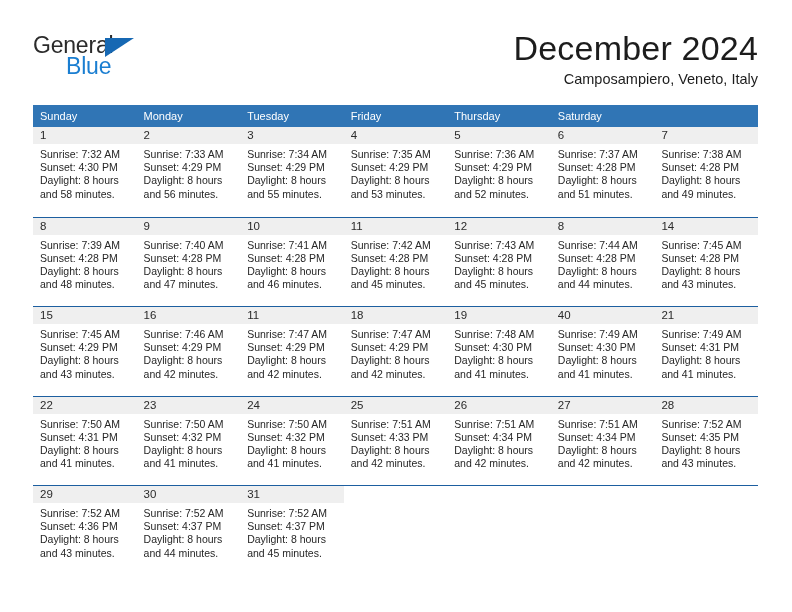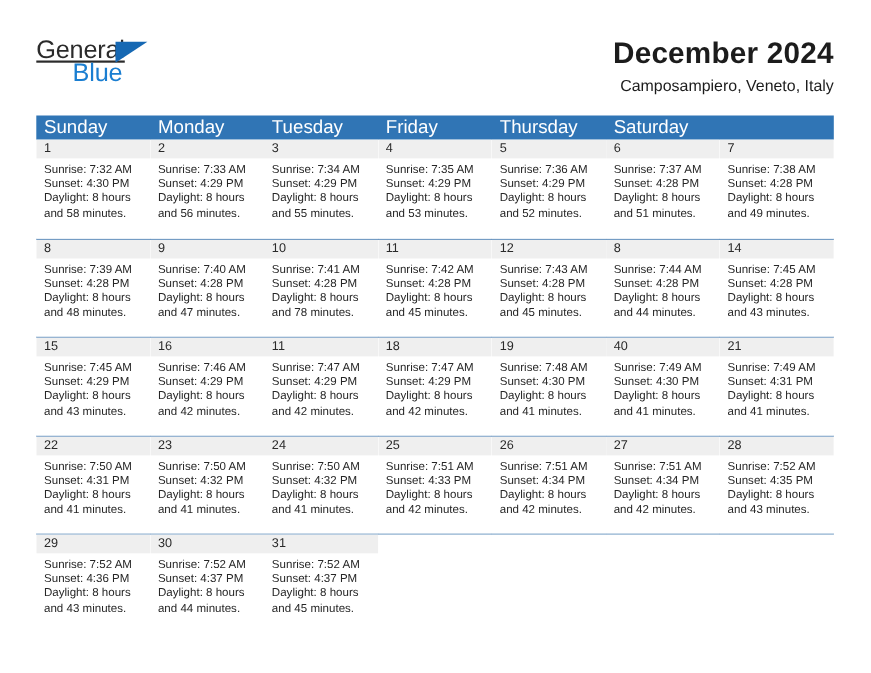--- a/index.html
+++ b/index.html
@@ -27,21 +27,20 @@
     left: 0; top: 2px;
     width: 180px; height: 52px;
   }
   .logo-general {
     position: absolute;
     left: 0; top: 0;
     font-size: 23px;
     color: #2b2b2b;
     letter-spacing: -0.2px;
     font-family: "Liberation Sans", sans-serif;
-    text-decoration: underline;
   }
   .logo-tri {
     position: absolute;
     left: 72px; top: 6px;
     width: 0; height: 0;
     border-left: 29px solid #1668b3;
     border-bottom: 19px solid transparent;
   }
   .logo-blue {
     position: absolute;
@@ -50,24 +49,24 @@
     color: #1a7ed1;
     letter-spacing: -0.2px;
   }
 
   .title-block {
     position: absolute;
     right: 0; top: 0;
     text-align: right;
   }
   .cal-title {
-    font-size: 27px;
+    font-size: 34px;
     color: #1c1c1c;
     line-height: 36px;
-    font-weight: bold;
+    font-weight: normal;
     margin: 0;
     letter-spacing: 0.2px;
   }
   .cal-subtitle {
     font-size: 14.5px;
     color: #1c1c1c;
     line-height: 22px;
     margin: 2px 0 0 0;
     font-weight: normal;
     text-align: right;
@@ -80,21 +79,21 @@
     width: 725px;
   }
   .weekdays {
     display: grid;
     grid-template-columns: repeat(7, 1fr);
     background: #3075b5;
     height: 22px;
   }
   .weekday {
     color: #ffffff;
-    font-size: 17px;
+    font-size: 11px;
     line-height: 22px;
     padding-left: 7px;
     white-space: nowrap;
     overflow: hidden;
   }
 
   .week {
     display: grid;
     grid-template-columns: repeat(7, 1fr);
     border-top: 1.6px solid #1d5fa0;
@@ -239,21 +238,21 @@
               <div class="line">Daylight: 8 hours</div>
               <div class="line">and 47 minutes.</div>
             </div>
           </div>
           <div class="cell">
             <div class="daynum-band">10</div>
             <div class="lines">
               <div class="line">Sunrise: 7:41 AM</div>
               <div class="line">Sunset: 4:28 PM</div>
               <div class="line">Daylight: 8 hours</div>
-              <div class="line">and 78 minutes.</div>
+              <div class="line">and 46 minutes.</div>
             </div>
           </div>
           <div class="cell">
             <div class="daynum-band">11</div>
             <div class="lines">
               <div class="line">Sunrise: 7:42 AM</div>
               <div class="line">Sunset: 4:28 PM</div>
               <div class="line">Daylight: 8 hours</div>
               <div class="line">and 45 minutes.</div>
             </div>

